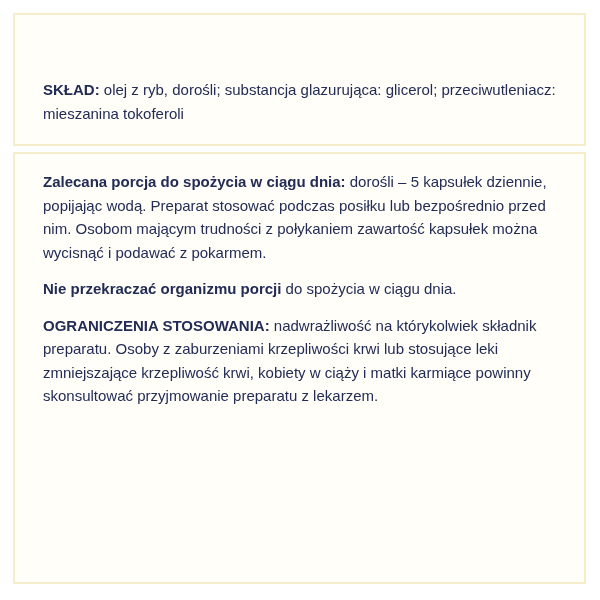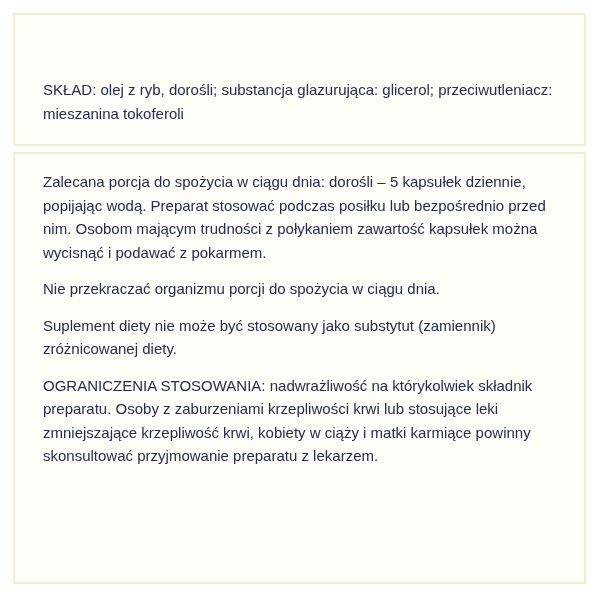--- a/index.html
+++ b/index.html
@@ -33,38 +33,35 @@
   #usage-box {
     top: 152px;
     height: 432px;
     padding: 16px 14px 0 28px;
   }
   .panel p {
     margin: 0 0 13px 0;
     padding: 0;
   }
   .lead {
-    font-weight: normal;
+    font-weight: bold;
   }
 </style>
 </head>
 <body>
 
 <div class="panel" id="ingredients-box">
   <p>
     <span class="lead">SKŁAD:</span><span> olej z ryb, dorośli; substancja glazurująca: glicerol; przeciwutleniacz: mieszanina tokoferoli</span>
   </p>
 </div>
 
 <div class="panel" id="usage-box">
   <p>
     <span class="lead">Zalecana porcja do spożycia w ciągu dnia:</span><span> dorośli – 5 kapsułek dziennie, popijając wodą. Preparat stosować podczas posiłku lub bezpośrednio przed nim. Osobom mającym trudności z połykaniem zawartość kapsułek można wycisnąć i podawać z pokarmem.</span>
   </p>
   <p>
     <span class="lead">Nie przekraczać organizmu porcji</span><span> do spożycia w ciągu dnia.</span>
   </p>
   <p>
-    <span>Suplement diety nie może być stosowany jako substytut  (zamiennik) zróżnicowanej diety.</span>
-  </p>
-  <p>
     <span class="lead">OGRANICZENIA STOSOWANIA:</span><span> nadwrażliwość na którykolwiek składnik preparatu. Osoby z zaburzeniami krzepliwości krwi lub stosujące leki zmniejszające krzepliwość krwi, kobiety w ciąży i matki karmiące powinny skonsultować przyjmowanie preparatu z lekarzem.</span>
   </p>
 </div>
 
 </body></html>

